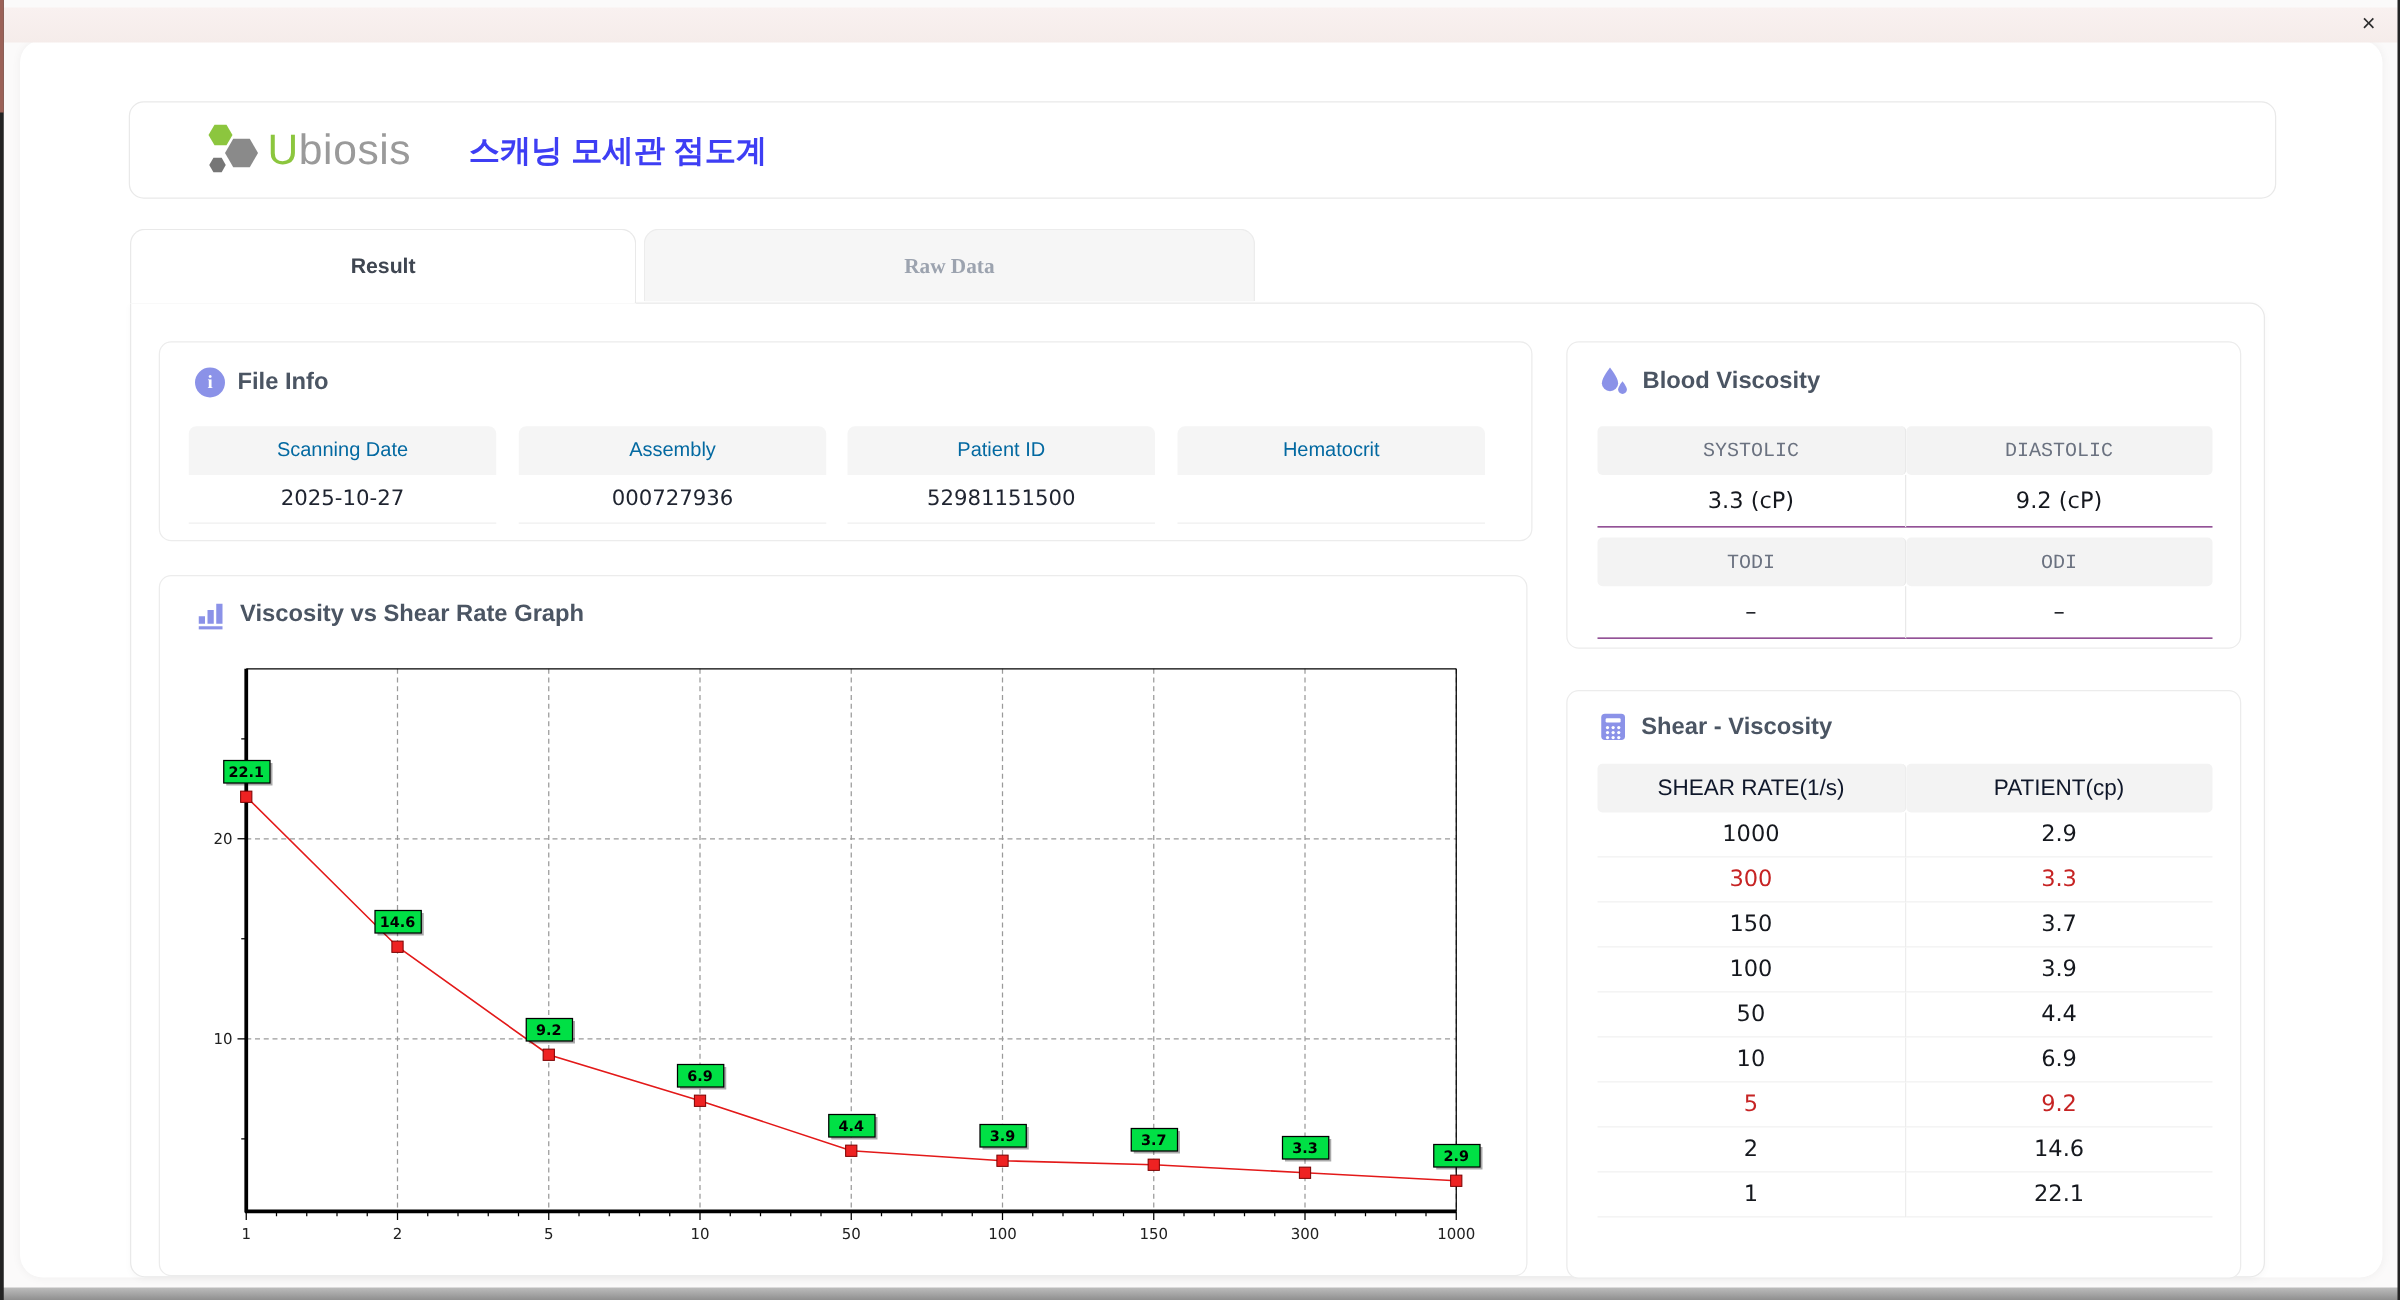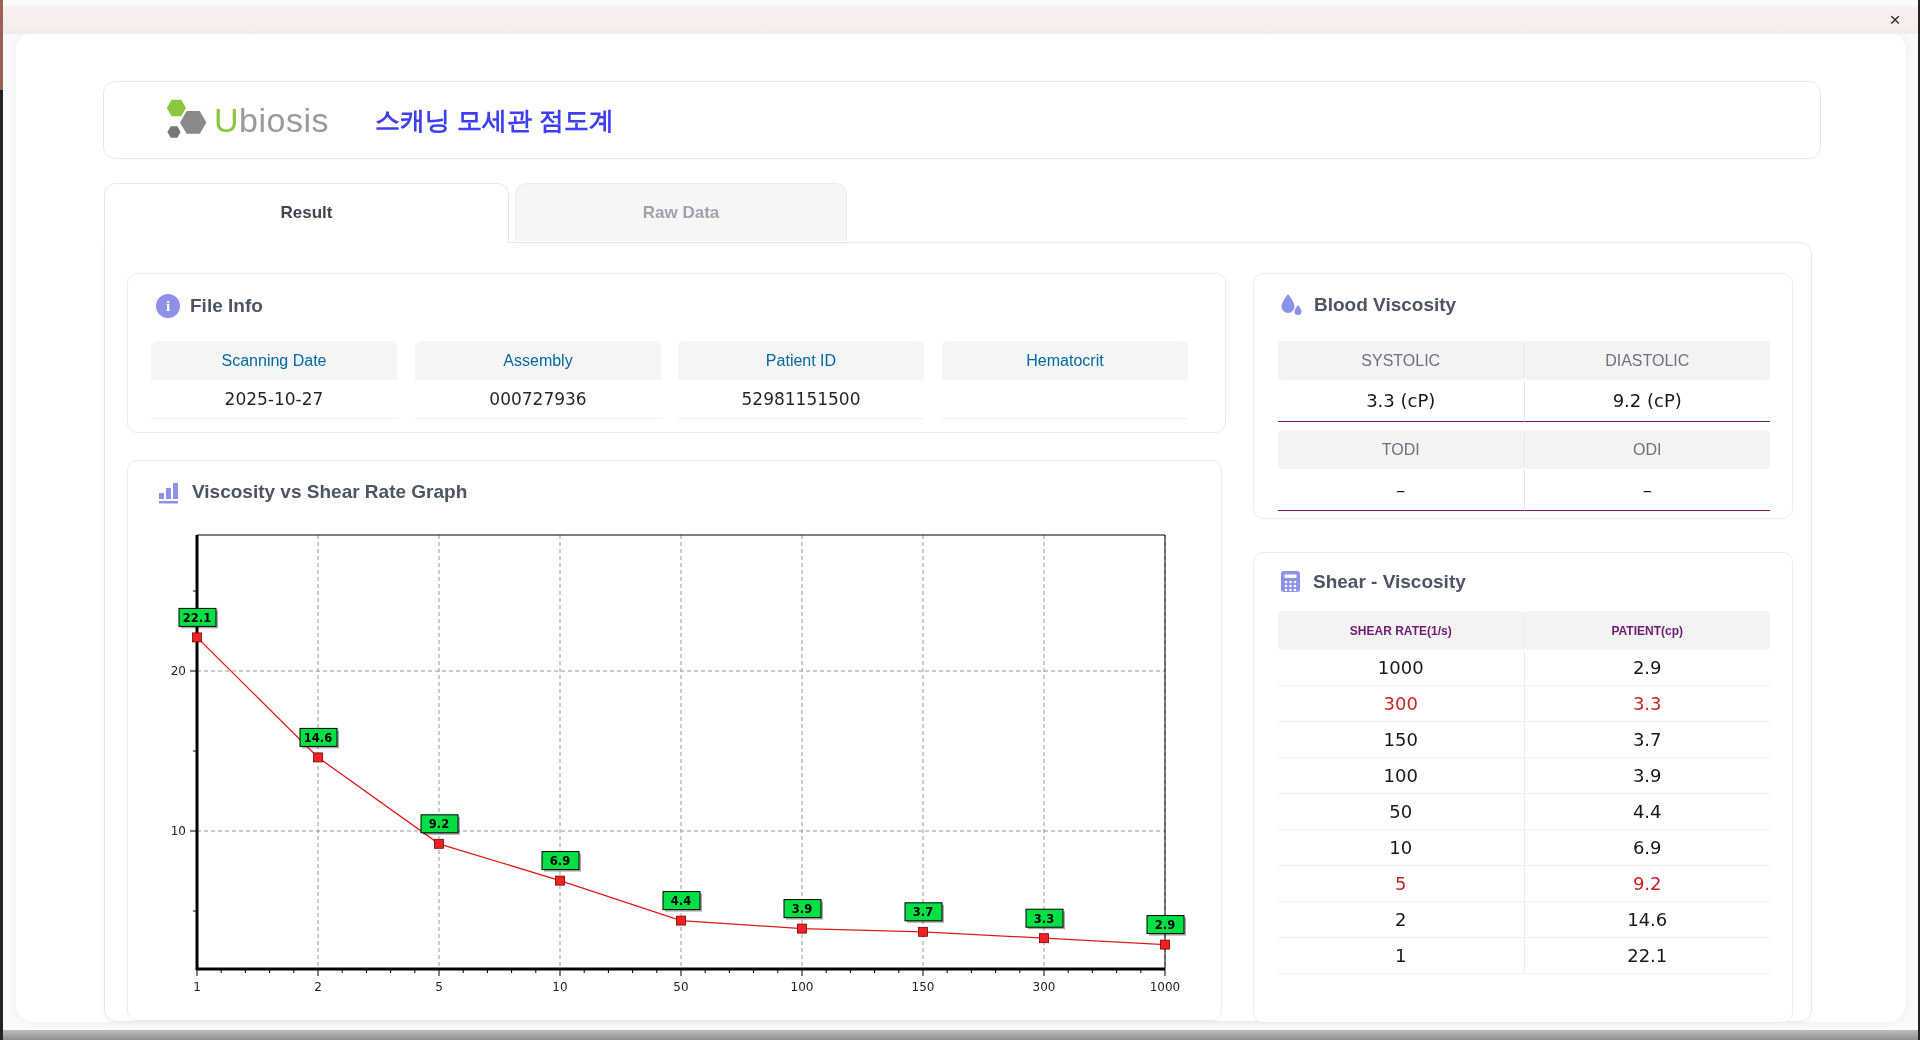--- a/index.html
+++ b/index.html
@@ -31,22 +31,22 @@
   .logo-u { color:#8cc63e; }
   .logo-rest { color:#9a9a9a; }
   .app-title { margin-left:46px; font-size:25px; font-weight:700; color:#3e3ef4; }
 
   
   .tabs { position:absolute; left:88px; top:151px; display:flex; z-index:3; }
   .tab { height:60px; display:flex; align-items:center; justify-content:center;
          font-size:17px; font-weight:700; border-radius:12px 12px 0 0; cursor:pointer; }
   .tab.active { width:405px; background:#fff; border:1px solid #e9e9e9; border-bottom:1px solid #fff;
                 color:#3f4651; }
-  .tab.inactive { width:332px; height:58px; margin-left:6px; background:#f6f6f6;
-                  border:1px solid #ececec; border-bottom:none; color:#9ca3af; }
+  .tab.inactive { width:489px; height:58px; margin-left:6px; background:#f6f6f6;
+                  border:1px solid #ececec; border-bottom:none; color:#9ca3af;font-family:Liberation Serif, serif; }
 
   
   .content-panel { position:absolute; left:88px; top:210px; width:1708px; height:780px;
                    background:#fff; border:1px solid #e9e9e9; border-radius:0 12px 12px 12px;
                    box-shadow:0 2px 6px rgba(0,0,0,.03); z-index:2; }
 
   .panel { position:absolute; background:#fff; border:1px solid #ececec; border-radius:10px; }
   .panel-title { display:flex; align-items:center; gap:10px; font-size:19px; font-weight:700; color:#4b5563; }
   .panel-title svg, .panel-title .circle-icon { flex:0 0 auto; }
 
@@ -64,33 +64,33 @@
   
   .graph-panel { left:22px; top:217px; width:1095px; height:561px; }
   .graph-panel .panel-title { position:absolute; left:28px; top:18px; }
   #chart { position:absolute; left:24px; top:46px; }
 
   
   .blood-panel { left:1148px; top:30px; width:540px; height:246px;text-align:right; }
   .blood-panel .panel-title { position:absolute; left:24px; top:18px; }
   .bv-table { position:absolute; left:24px; width:492px; }
   .bv-row { display:flex; }
-  .bv-cell { flex:1; display:flex; align-items:center; justify-content:center; }
+  .bv-cell { flex:1; display:flex; align-items:center; justify-content:center;font-family:Liberation Mono, monospace; }
   .bv-head { height:39px; background:#f3f3f3; font-size:16px; color:#6b7280; border-radius:4px; }
   .bv-val  { height:42px; font-size:18px; color:#15181e; border-bottom:1px solid #701a75;
              font-family:"DejaVu Sans", sans-serif; }
   .bv-val.first, .bv-head.first { border-right:1px solid #e9e9e9; }
 
   
   .shear-panel { left:1148px; top:309px; width:540px; height:471px; }
   .shear-panel .panel-title { position:absolute; left:24px; top:16px; }
   .sh-table { position:absolute; left:24px; top:58px; width:492px; }
   .sh-row { display:flex; }
   .sh-cell { flex:1; display:flex; align-items:center; justify-content:center; }
-  .sh-head { height:39px; background:#f3f3f3; font-size:12px; color:#701a75; border-radius:4px;font-weight:bold; }
+  .sh-head { height:39px; background:#f3f3f3; font-size:18px; color:#0f172a; border-radius:4px; }
   .sh-val { height:36px; font-size:18px; color:#15181e; border-bottom:1px solid #f1f1f1;
             font-family:"DejaVu Sans", sans-serif; }
   .sh-cell.first { border-right:1px solid #ededed; }
   .sh-row.red .sh-val { color:#c62323; }
 
   .circle-icon { width:24px; height:24px; border-radius:50%; background:#8b92e8; color:#fff;
                  display:flex; align-items:center; justify-content:center;
                  font-size:15px; font-weight:700; font-family:"Liberation Serif", serif; }
 </style>
 </head>

